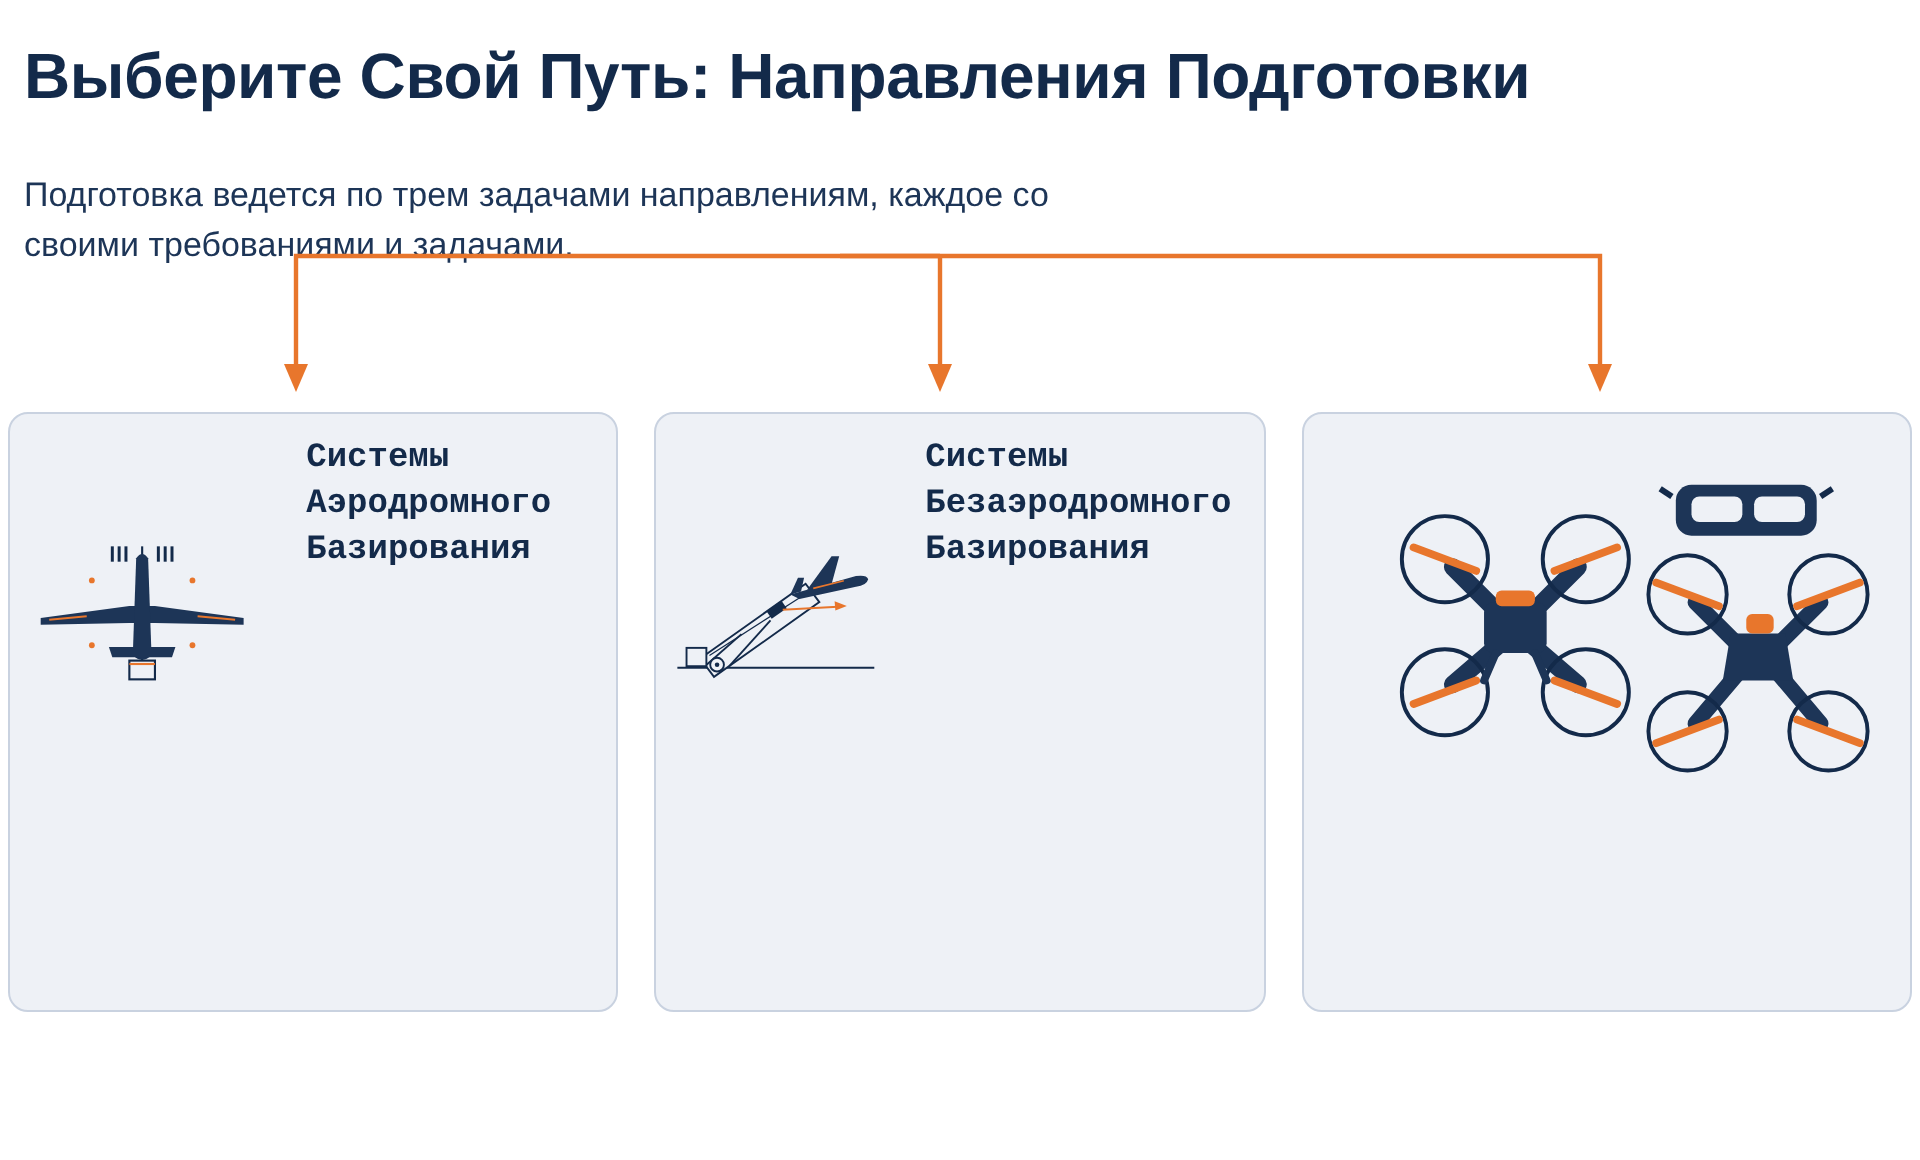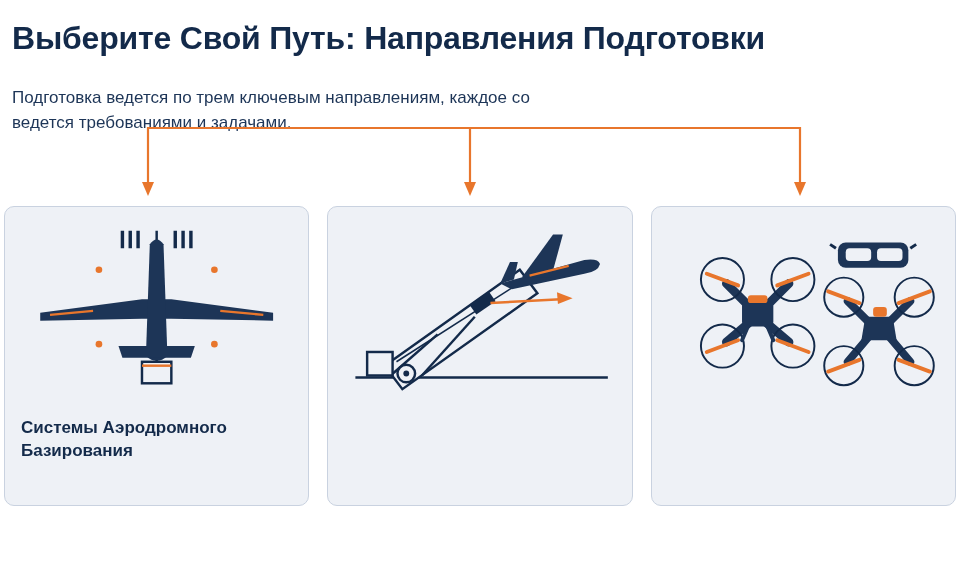--- a/index.html
+++ b/index.html
@@ -58,23 +58,24 @@
     padding: 0 4px;
     box-sizing: border-box;
   }
   .card {
     flex: 1 1 0;
     background: #eef1f6;
     border: 1.5px solid #c9d2e0;
     border-radius: 10px;
     position: relative;
     display: flex;
-    flex-direction: column;
+    flex-direction: row;
     box-sizing: border-box;
     overflow: hidden;
+    font-family: Liberation Mono, monospace;
   }
   .card-art {
     height: 198px;
     position: relative;
   }
   .card-art svg {
     display: block;
     width: 100%;
     height: 100%;
   }
@@ -87,21 +88,21 @@
     white-space: pre-line;
   }
   .card:first-child .card-label { }
 </style>
 </head>
 <body>
 
 <div class="page">
 
   <div class="title">Выберите Свой Путь: Направления Подготовки</div>
-  <div class="subtitle">Подготовка ведется по трем ключевым направлениям, каждое со ведется требованиями и задачами.</div>
+  <div class="subtitle">Подготовка ведется по трем задачами направлениям, каждое со своими требованиями и задачами.</div>
 
   <svg class="connectors" viewBox="0 0 960 580">
     <g fill="none" stroke="#e8762c" stroke-width="2.2">
       <path d="M 420 128 L 800 128 L 800 182"></path>
       <path d="M 470 128 L 470 182"></path>
       <path d="M 470 128 L 148 128 L 148 182"></path>
     </g>
     <polygon points="148,196 142,182 154,182" fill="#e8762c"></polygon>
     <polygon points="470,196 464,182 476,182" fill="#e8762c"></polygon>
     <polygon points="800,196 794,182 806,182" fill="#e8762c"></polygon>
@@ -181,20 +182,21 @@
 
           <path d="M 176 76 L 262 52 Q 276 50 278 56 Q 276 64 262 66 L 188 82 Z" fill="#1d3557"></path>
 
           <path d="M 198 70 L 230 26 L 240 26 L 228 70 Z" fill="#1d3557"></path>
 
           <path d="M 176 76 L 186 54 L 194 54 L 190 72 Z" fill="#1d3557"></path>
 
           <line x1="206" y1="68" x2="246" y2="58" stroke="#e8762c" stroke-width="2.2"></line>
         </svg>
       </div>
+      <div class="card-label">Системы Безаэродромного Базирования</div>
     </div>
 
     <div class="card">
       <div class="card-art">
         <svg viewBox="0 0 310 198">
 
           <g>
 
             <g stroke="#1d3557" stroke-width="9" stroke-linecap="round">
               <line x1="76" y1="76" x2="104" y2="104"></line>

